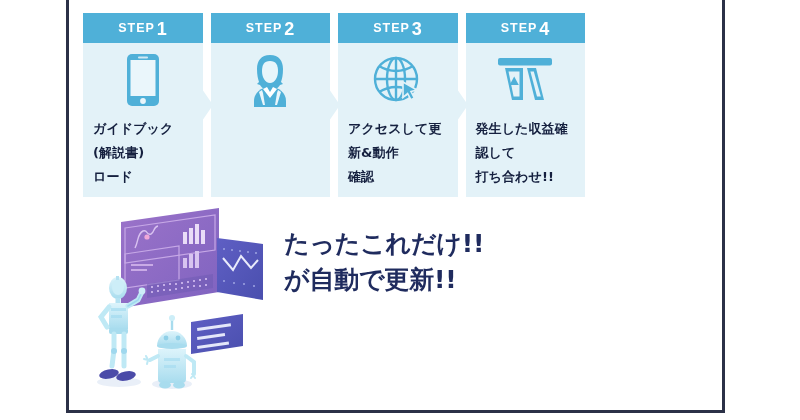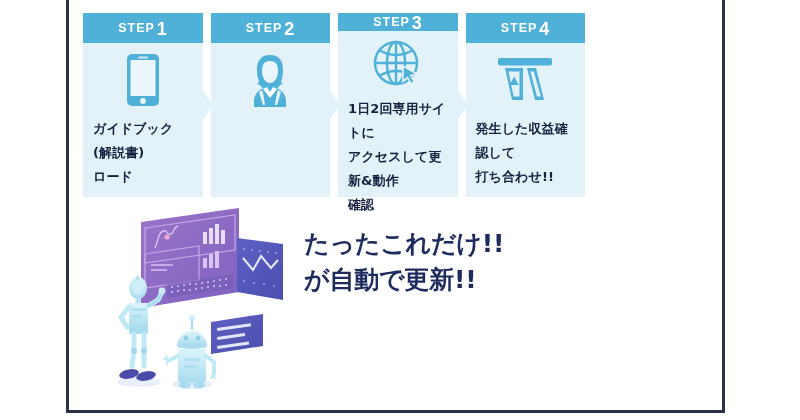--- a/index.html
+++ b/index.html
@@ -107,21 +107,20 @@
 
   
   #bottom {
     position: absolute;
     left: 0;
     top: 205px;
     width: 100%;
     height: 200px;
     display: flex;
     align-items: flex-start;
-    margin-left: 20px;
   }
   #illustration {
     position: relative;
     width: 185px;
     height: 190px;
     margin-left: 18px;
     flex: none;
   }
   #illustration svg { display: block; }
 
@@ -205,21 +204,20 @@
               <line x1="3" y1="26" x2="45" y2="26"></line>
               <path d="M7 13c5 3 11 5 17 5s12-2 17-5"></path>
               <path d="M7 39c5-3 11-5 17-5s12 2 17 5"></path>
               <line x1="24" y1="5" x2="24" y2="47"></line>
             </g>
 
             <path d="M31 29l14 8-6 1.6 3.4 6.4-3.4 1.8-3.4-6.4-4.6 4z" fill="#4fb0d8" stroke="#e3f2f8" stroke-width="1.6"></path>
           </svg>
         </div>
         <div class="step-text">
-          <div>1日2回専用サイトに</div>
           <div>アクセスして更新&amp;動作</div>
           <div>確認</div>
         </div>
       </div>
 
       <div class="step-card last">
 
         <div class="step-head">
           <span class="word">STEP</span>
             <span class="num">4</span>

